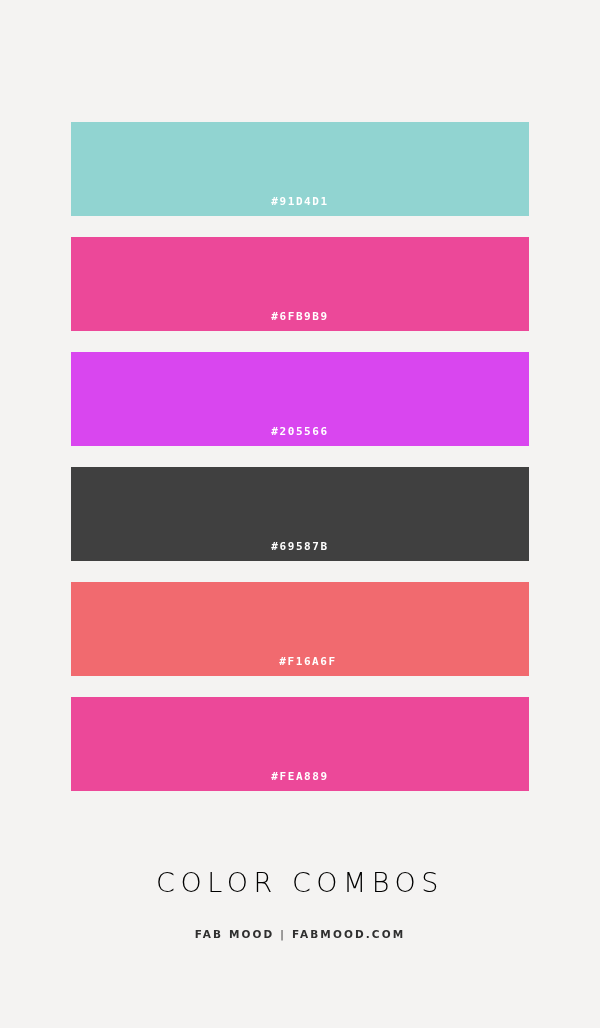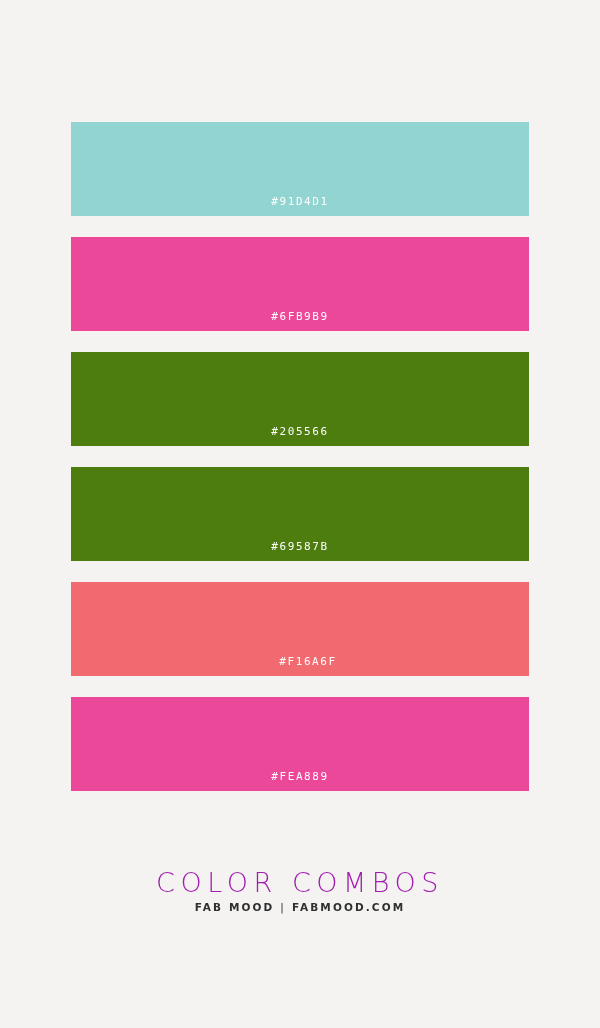--- a/index.html
+++ b/index.html
@@ -34,42 +34,43 @@
   }
   .swatch-label {
     position: absolute;
     left: 0;
     right: 0;
     bottom: 7px;
     text-align: center;
     color: #ffffff;
     font-family: "DejaVu Sans Mono", monospace;
     font-size: 11px;
-    font-weight: normal;
+    font-weight: bold;
     letter-spacing: 1.6px;
     line-height: 14px;
     white-space: nowrap;
   }
   .footer {
     position: absolute;
     left: 0;
     right: 0;
     top: 866px;
     text-align: center;
   }
   .title {
-    color: #a21caf;
+    color: #000000;
     font-family: "DejaVu Sans", sans-serif;
     font-size: 27px;
     font-weight: 300;
     letter-spacing: 5.5px;
     line-height: 34px;
     white-space: nowrap;
   }
   .credit {
+    margin-top: 27px;
     color: #2f2f2f;
     font-family: "DejaVu Sans", sans-serif;
     font-size: 10.5px;
     font-weight: bold;
     letter-spacing: 2.1px;
     line-height: 14px;
     white-space: nowrap;
   }
   .credit .sep {
     display: inline-block;
@@ -85,25 +86,25 @@
   <div class="palette">
 
     <div class="swatch" style="background: rgb(145, 212, 209);">
       <span class="swatch-label" style="color: rgb(255, 255, 255);">#91D4D1</span>
     </div>
 
     <div class="swatch" style="background: #ec4899;">
       <span class="swatch-label" style="color: rgb(255, 255, 255);">#6FB9B9</span>
     </div>
 
-    <div class="swatch" style="background: #4d7c0f;">
+    <div class="swatch" style="background: #d946ef;">
       <span class="swatch-label" style="color: rgb(255, 255, 255);">#205566</span>
     </div>
 
-    <div class="swatch" style="background: #4d7c0f;">
+    <div class="swatch" style="background: #404040;">
       <span class="swatch-label" style="color: rgb(255, 255, 255);">#69587B</span>
     </div>
 
     <div class="swatch" style="background: rgb(241, 106, 111);">
       <span class="swatch-label" style="color: rgb(255, 255, 255); padding-left: 16px;">#F16A6F</span>
     </div>
 
     <div class="swatch" style="background: #ec4899;">
       <span class="swatch-label" style="color: rgb(255, 255, 255);">#FEA889</span>
     </div>

